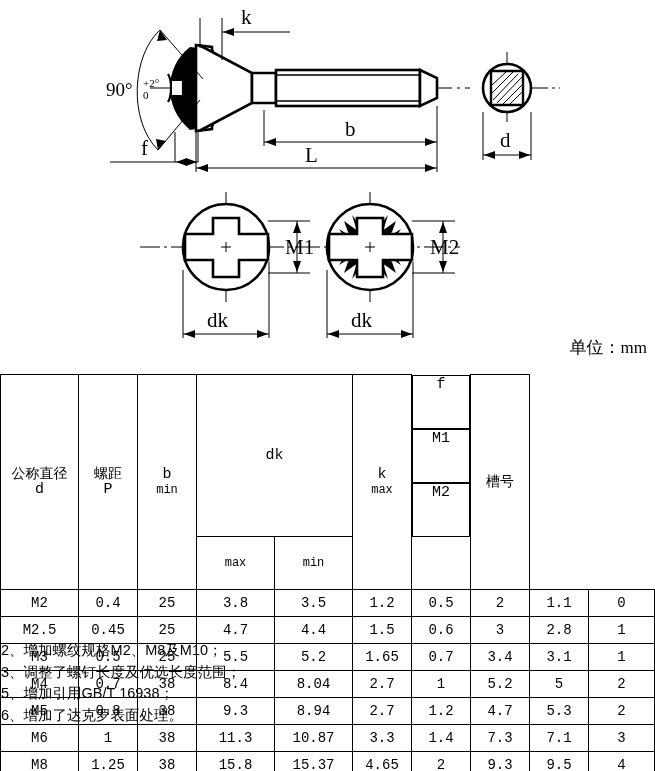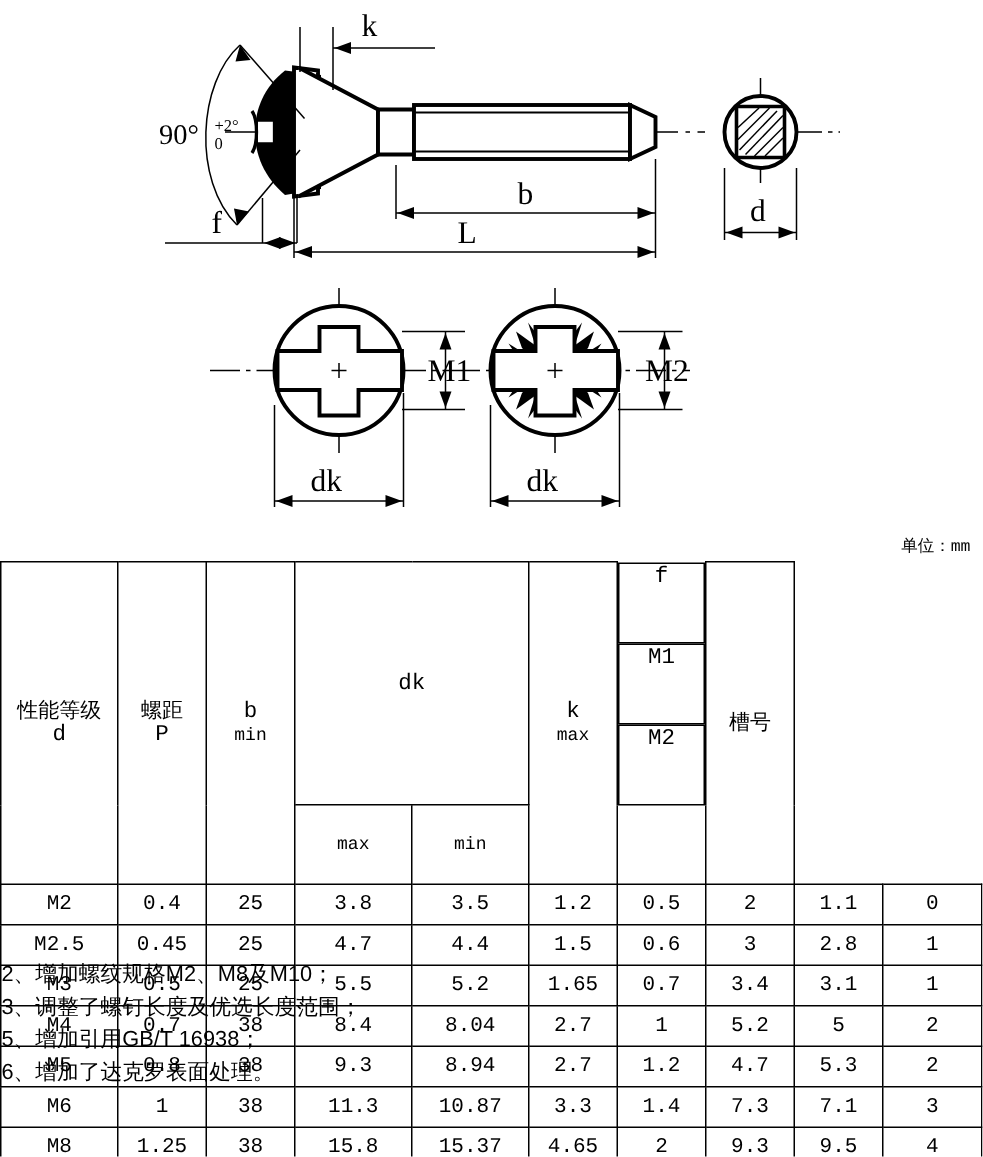--- a/index.html
+++ b/index.html
@@ -33,25 +33,25 @@
     font-family: "Liberation Serif", "DejaVu Serif", serif;
     font-size: 21px;
     fill: #000;
   }
   .ang-main { font-size: 19px; }
   .ang-sup  { font-size: 11px; }
 
   
   #unit-caption {
     position: absolute;
-    left: 0; top: 356px;
+    left: 0; top: 336px;
     width: 647px;
     text-align: right;
-    font-family: Liberation Mono, monospace;
-    font-size: 11px;
+    font-family: Liberation Serif, serif;
+    font-size: 17px;
     letter-spacing: 0px;
   }
 
   
   #spec-table {
     position: absolute;
     left: 0;
     top: 374px;
     width: 654px;
     border-collapse: collapse;
@@ -287,21 +287,21 @@
       <col style="width:78px">
       <col style="width:59px">
     <col style="width:59px">
       <col style="width:59px">
       <col style="width:59px">
     <col style="width:66px">
   </colgroup>
   <thead>
     <tr>
       <th rowspan="2" class="hdr-two-line">
-        <span class="hdr-cn">性能等级</span>
+        <span class="hdr-cn">公称直径</span>
         <span class="hdr-main">d</span>
       </th>
       <th rowspan="2" class="hdr-two-line">
         <span class="hdr-cn">螺距</span>
         <span class="hdr-main">P</span>
       </th>
       <th rowspan="2" class="hdr-two-line">
         <span class="hdr-main">b</span>
         <span class="hdr-sub">min</span>
       </th>

